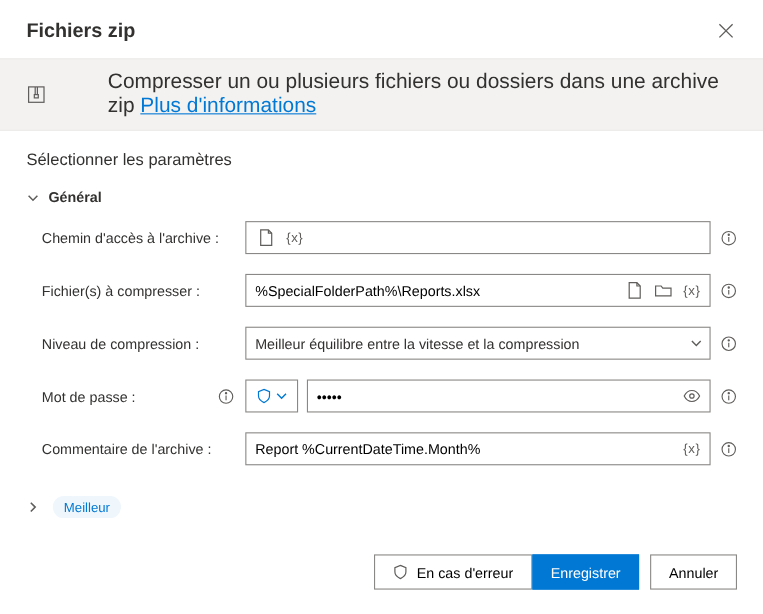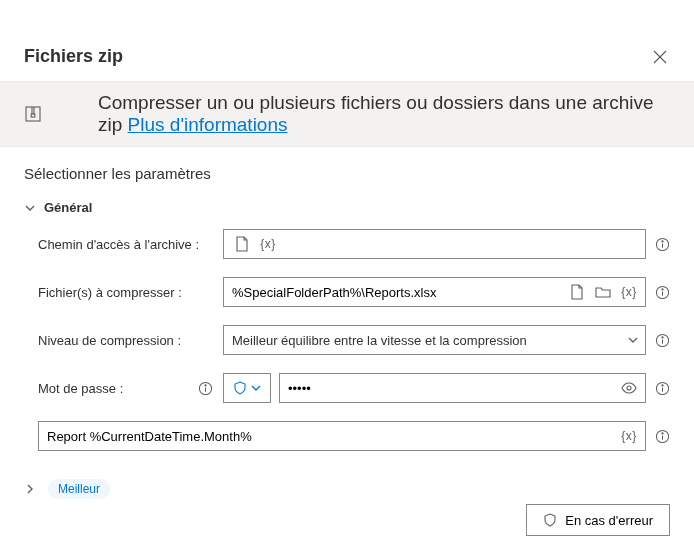--- a/index.html
+++ b/index.html
@@ -1,17 +1,17 @@
 <!DOCTYPE html>
 <html><head>
 <meta charset="utf-8">
 <style>
 * { box-sizing: border-box; margin: 0; padding: 0; font-family: "Segoe UI", sans-serif; }
 body { width: 694px; height: 558px; background: #fff; color: #323130; font-size: 13px; overflow: hidden; }
-.header { display: flex; align-items: center; justify-content: space-between; padding: 18px 24px 14px 24px; margin-top: 28px; }
+.header { display: flex; justify-content: space-between; padding: 18px 24px 14px 24px; }
 .title { font-size: 18px; font-weight: 600; }
 .close-btn { width: 20px; height: 20px; display:flex; align-items:center; justify-content:center; color:#605e5c; cursor:pointer; }
 .infobar { background: #f3f2f1; display:flex; align-items:center; padding: 10px 24px; gap: 12px; border-top:1px solid #edebe9; border-bottom:1px solid #edebe9;}
 .infobar .msg { font-size: 19px; color:#323130;margin-left:44px; }
 .link { color:#0078d4; text-decoration: underline; cursor:pointer; }
 .section { padding: 18px 24px 0 24px; }
 .section h2 { font-size: 15px; font-weight: 400; margin-bottom: 18px; }
 .group-head { display:flex; align-items:center; gap:8px; font-weight:600; font-size:13px; margin-bottom: 14px; cursor:pointer;}
 .chev { width:12px; display:inline-flex; justify-content:center; }
 .row { display:flex; align-items:center; margin: 0 0 18px 14px; gap: 10px; }
@@ -177,20 +177,21 @@
         <svg width="15" height="15" viewBox="0 0 16 16" fill="none" stroke="#605e5c" stroke-width="1.1">
             <circle cx="8" cy="8" r="6.5"></circle>
             <line x1="8" y1="7" x2="8" y2="11.5"></line>
             <circle cx="8" cy="4.7" r="0.6" fill="#605e5c"></circle>
           </svg>
       </span>
     </div>
   </div>
 
   <div class="row">
+    <div class="label">Commentaire de l'archive :</div>
     <div class="field-wrap">
       <div class="input-box">
         <input value="Report %CurrentDateTime.Month%" style="">
         <span class="icon-btn fx">{x}</span>
       </div>
       <span class="info-icn">
         <svg width="15" height="15" viewBox="0 0 16 16" fill="none" stroke="#605e5c" stroke-width="1.1">
             <circle cx="8" cy="8" r="6.5"></circle>
             <line x1="8" y1="7" x2="8" y2="11.5"></line>
             <circle cx="8" cy="4.7" r="0.6" fill="#605e5c"></circle>
@@ -209,13 +210,17 @@
   <span class="chip">Meilleur</span>
 </div>
 
 <div class="footer">
   <button class="btn">
     <svg width="14" height="14" viewBox="0 0 14 14" fill="none" stroke="#605e5c" stroke-width="1.1">
         <path d="M7 1 L12 3 v4 c0 3 -3 5 -5 6 c-2 -1 -5 -3 -5 -6 V3 Z"></path>
       </svg>
     <span>En cas d'erreur</span>
   </button>
+  <div class="right-btns">
+    <button class="btn primary">Enregistrer</button>
+    <button class="btn">Annuler</button>
+  </div>
 </div>
 
 </body></html>

